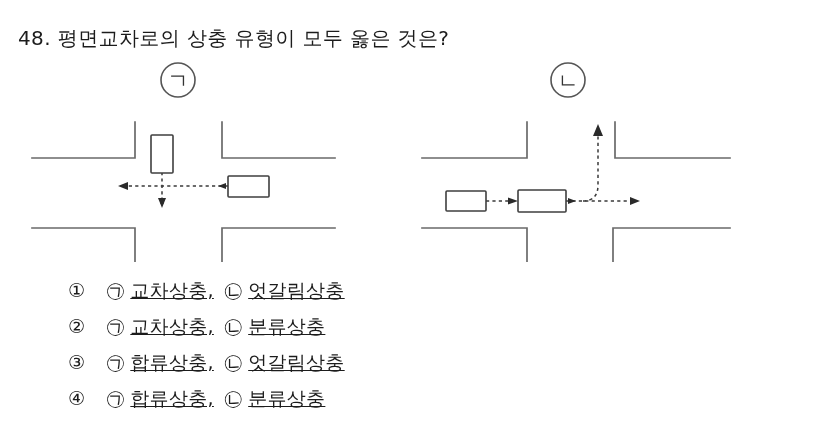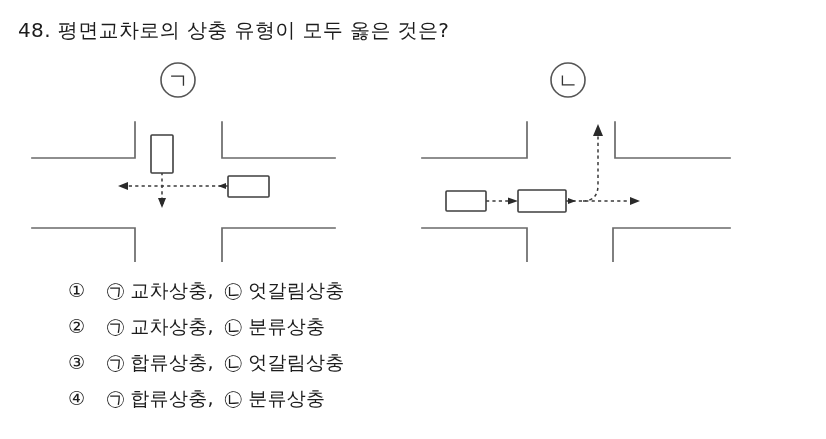--- a/index.html
+++ b/index.html
@@ -15,21 +15,21 @@
     overflow: hidden;
     font-family: "DejaVu Sans", "Liberation Sans", sans-serif;
     color: #1a1a1a;
     -webkit-font-smoothing: antialiased;
   }
 
   
   #question-stem {
     position: absolute;
     left: 18px;
-    top: 16px;
+    top: 24px;
     font-size: 20px;
     line-height: 28px;
     letter-spacing: 0.4px;
     white-space: nowrap;
     color: #1c1c1c;
   }
 
   
   #diagram-area {
     position: absolute;
@@ -64,20 +64,21 @@
     white-space: nowrap;
     color: #1c1c1c;
   }
   .option-marker {
     display: inline-block;
     min-width: 30px;
     margin-right: 8px;
   }
   .option-part {
     display: inline-block;
+    text-decoration: underline;
   }
   .option-sep {
     display: inline-block;
     width: 10px;
   }
   .tag-circle {
     display: inline-block;
     margin-right: 5px;
   }
 </style>

